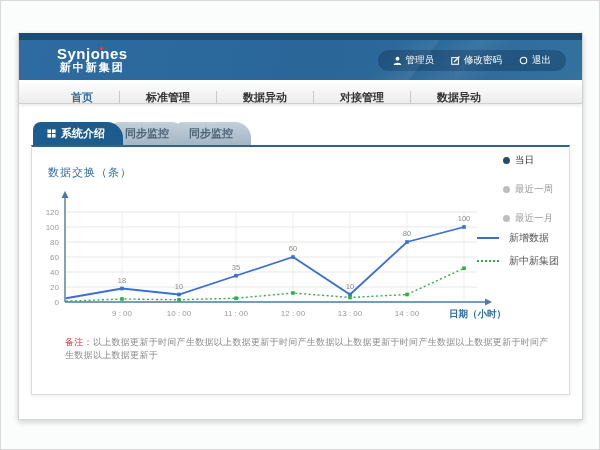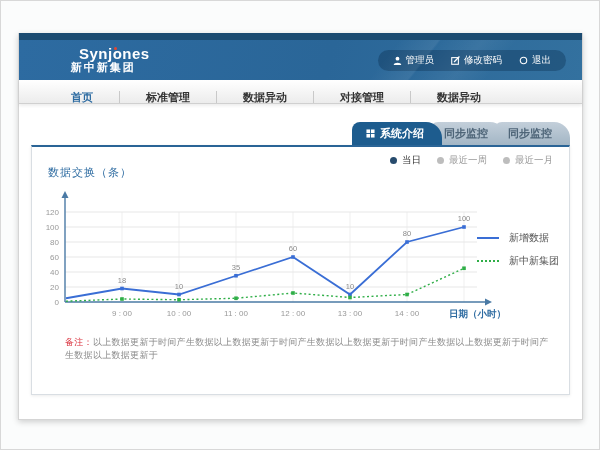--- a/index.html
+++ b/index.html
@@ -20,21 +20,21 @@
   .header {
     position:relative; height:40px; background:linear-gradient(105deg,#2d6ba1 0%,#2a6698 55%,#33719f 100%);
     display:flex; align-items:center; overflow:hidden;
   }
   .header::after {
     content:""; position:absolute; right:40px; top:-20px; width:220px; height:90px;
     background:linear-gradient(115deg, rgba(255,255,255,0) 30%, rgba(255,255,255,.07) 45%, rgba(255,255,255,0) 46%, rgba(255,255,255,.06) 62%, rgba(255,255,255,0) 75%);
     transform:skewX(-18deg); pointer-events:none;
   }
   .logo { margin-left:38px; color:#fff; text-align:center; position:relative; line-height:1.05; }
-  .logo .logo-en { font-size:15px; font-weight:bold; letter-spacing:.5px; display:block;margin-left:22px; }
+  .logo .logo-en { font-size:15px; font-weight:bold; letter-spacing:.5px; display:block; }
   .logo .logo-dot { position:absolute; width:3px; height:3px; border-radius:50%; background:#e8452f; left:61%; top:1px; }
   .logo .logo-cn { font-size:11px; font-weight:bold; letter-spacing:2px; display:block; }
   .app-title { color:#fff; font-size:14px; letter-spacing:1.5px; margin-left:18px; padding-top:6px; }
   .user-pill {
     position:absolute; right:16px; top:10px; height:21px; display:flex; align-items:center; gap:17px;
     background:rgba(9,44,74,.35); border-radius:12px; padding:0 15px;
   }
   .user-item { display:flex; align-items:center; gap:4px; color:#fff; font-size:9.5px; cursor:pointer; white-space:nowrap; }
   .user-item svg { display:block; }
   
@@ -44,37 +44,37 @@
     display:flex; align-items:flex-end; padding-left:26px; position:relative; z-index:2;
   }
   .nav-item {
     font-size:11px; font-weight:bold; color:#333; padding:0 26px; cursor:pointer;
     border-right:1px solid #c9c9c9; line-height:12px;
   }
   .nav-item:last-child { border-right:none; }
   .nav-item.active { color:#2d6ba1; }
   
   .content { padding:18px 12px 0; }
-  .tabbar { display:flex; align-items:flex-end; height:23px; padding-left:2px; position:relative;justify-content:flex-end; }
+  .tabbar { display:flex; align-items:flex-end; height:23px; padding-left:2px; position:relative; }
   .tab {
     height:23px; line-height:23px; padding:0 18px 0 14px; font-size:11px; font-weight:bold;
     border-radius:8px 16px 0 0; cursor:pointer; display:flex; align-items:center; gap:5px;
     background:linear-gradient(#c3cfda,#a3b6c5); color:#4e6578; position:relative;
   }
   .tab + .tab { margin-left:-12px; }
   .tab:nth-child(1){ z-index:3; } .tab:nth-child(2){ z-index:2; } .tab:nth-child(3){ z-index:1; }
   .tab.active { background:#1d5c8e; color:#fff; }
   .tab .tab-icon { display:block; }
   
   .panel {
     position:relative; height:250px; background:#fff;
     border:1px solid #d9dee3; border-top:2px solid #2a6496;
     box-shadow:0 1px 3px rgba(0,0,0,.08);
   }
-  .radio-row { position:absolute; top:7px; right:16px; display:flex; gap:16px; }
+  .radio-row { position:absolute; top:7px; right:16px; display:flex; gap:16px;flex-direction:column; }
   .radio-opt { display:flex; align-items:center; gap:5px; font-size:9.5px; color:#999; cursor:pointer; }
   .radio-opt .dot { width:7px; height:7px; border-radius:50%; background:#bdbdbd; }
   .radio-opt.selected { color:#333; }
   .radio-opt.selected .dot { background:#274b6d; }
   .y-axis-title { position:absolute; left:16px; top:18px; font-size:11px; color:#2d6ba1; letter-spacing:1px; }
   .chart-svg { position:absolute; left:8px; top:35px; }
   .legend { position:absolute; right:10px; top:84px; display:flex; flex-direction:column; gap:9px; }
   .legend-item { display:flex; align-items:center; gap:10px; font-size:10px; color:#555; cursor:pointer; }
   .legend-item .sample { width:22px; height:0; border-top:2px solid #3a6ed5; }
   .legend-item .sample.dotted { border-top-style:dotted; }

